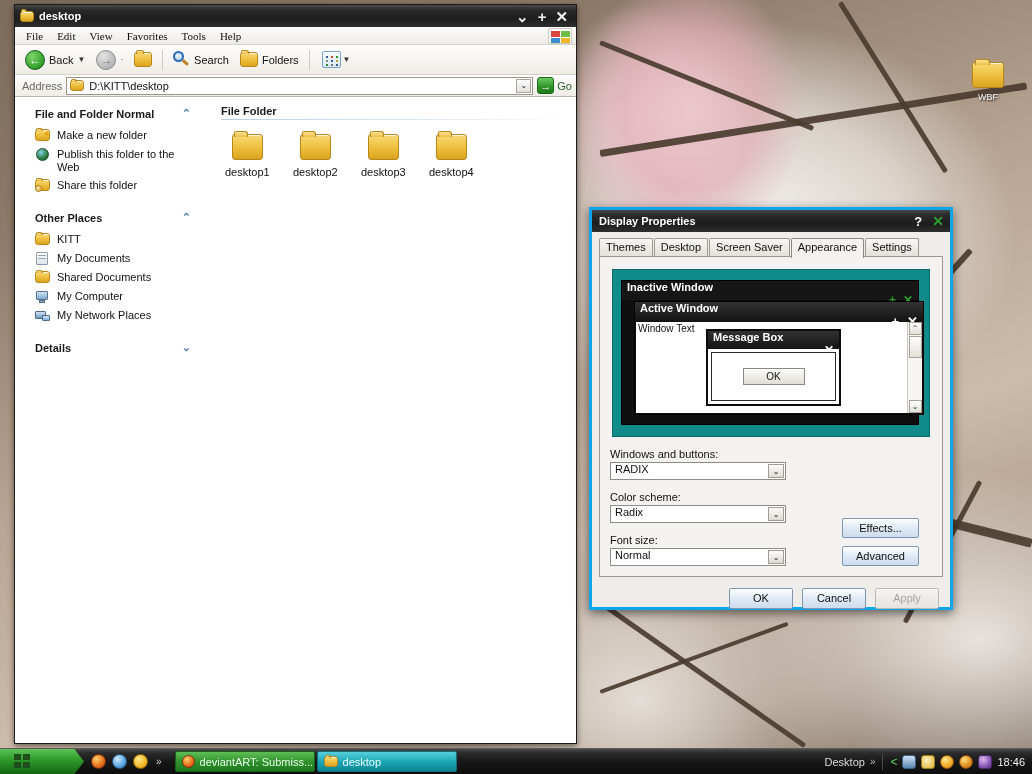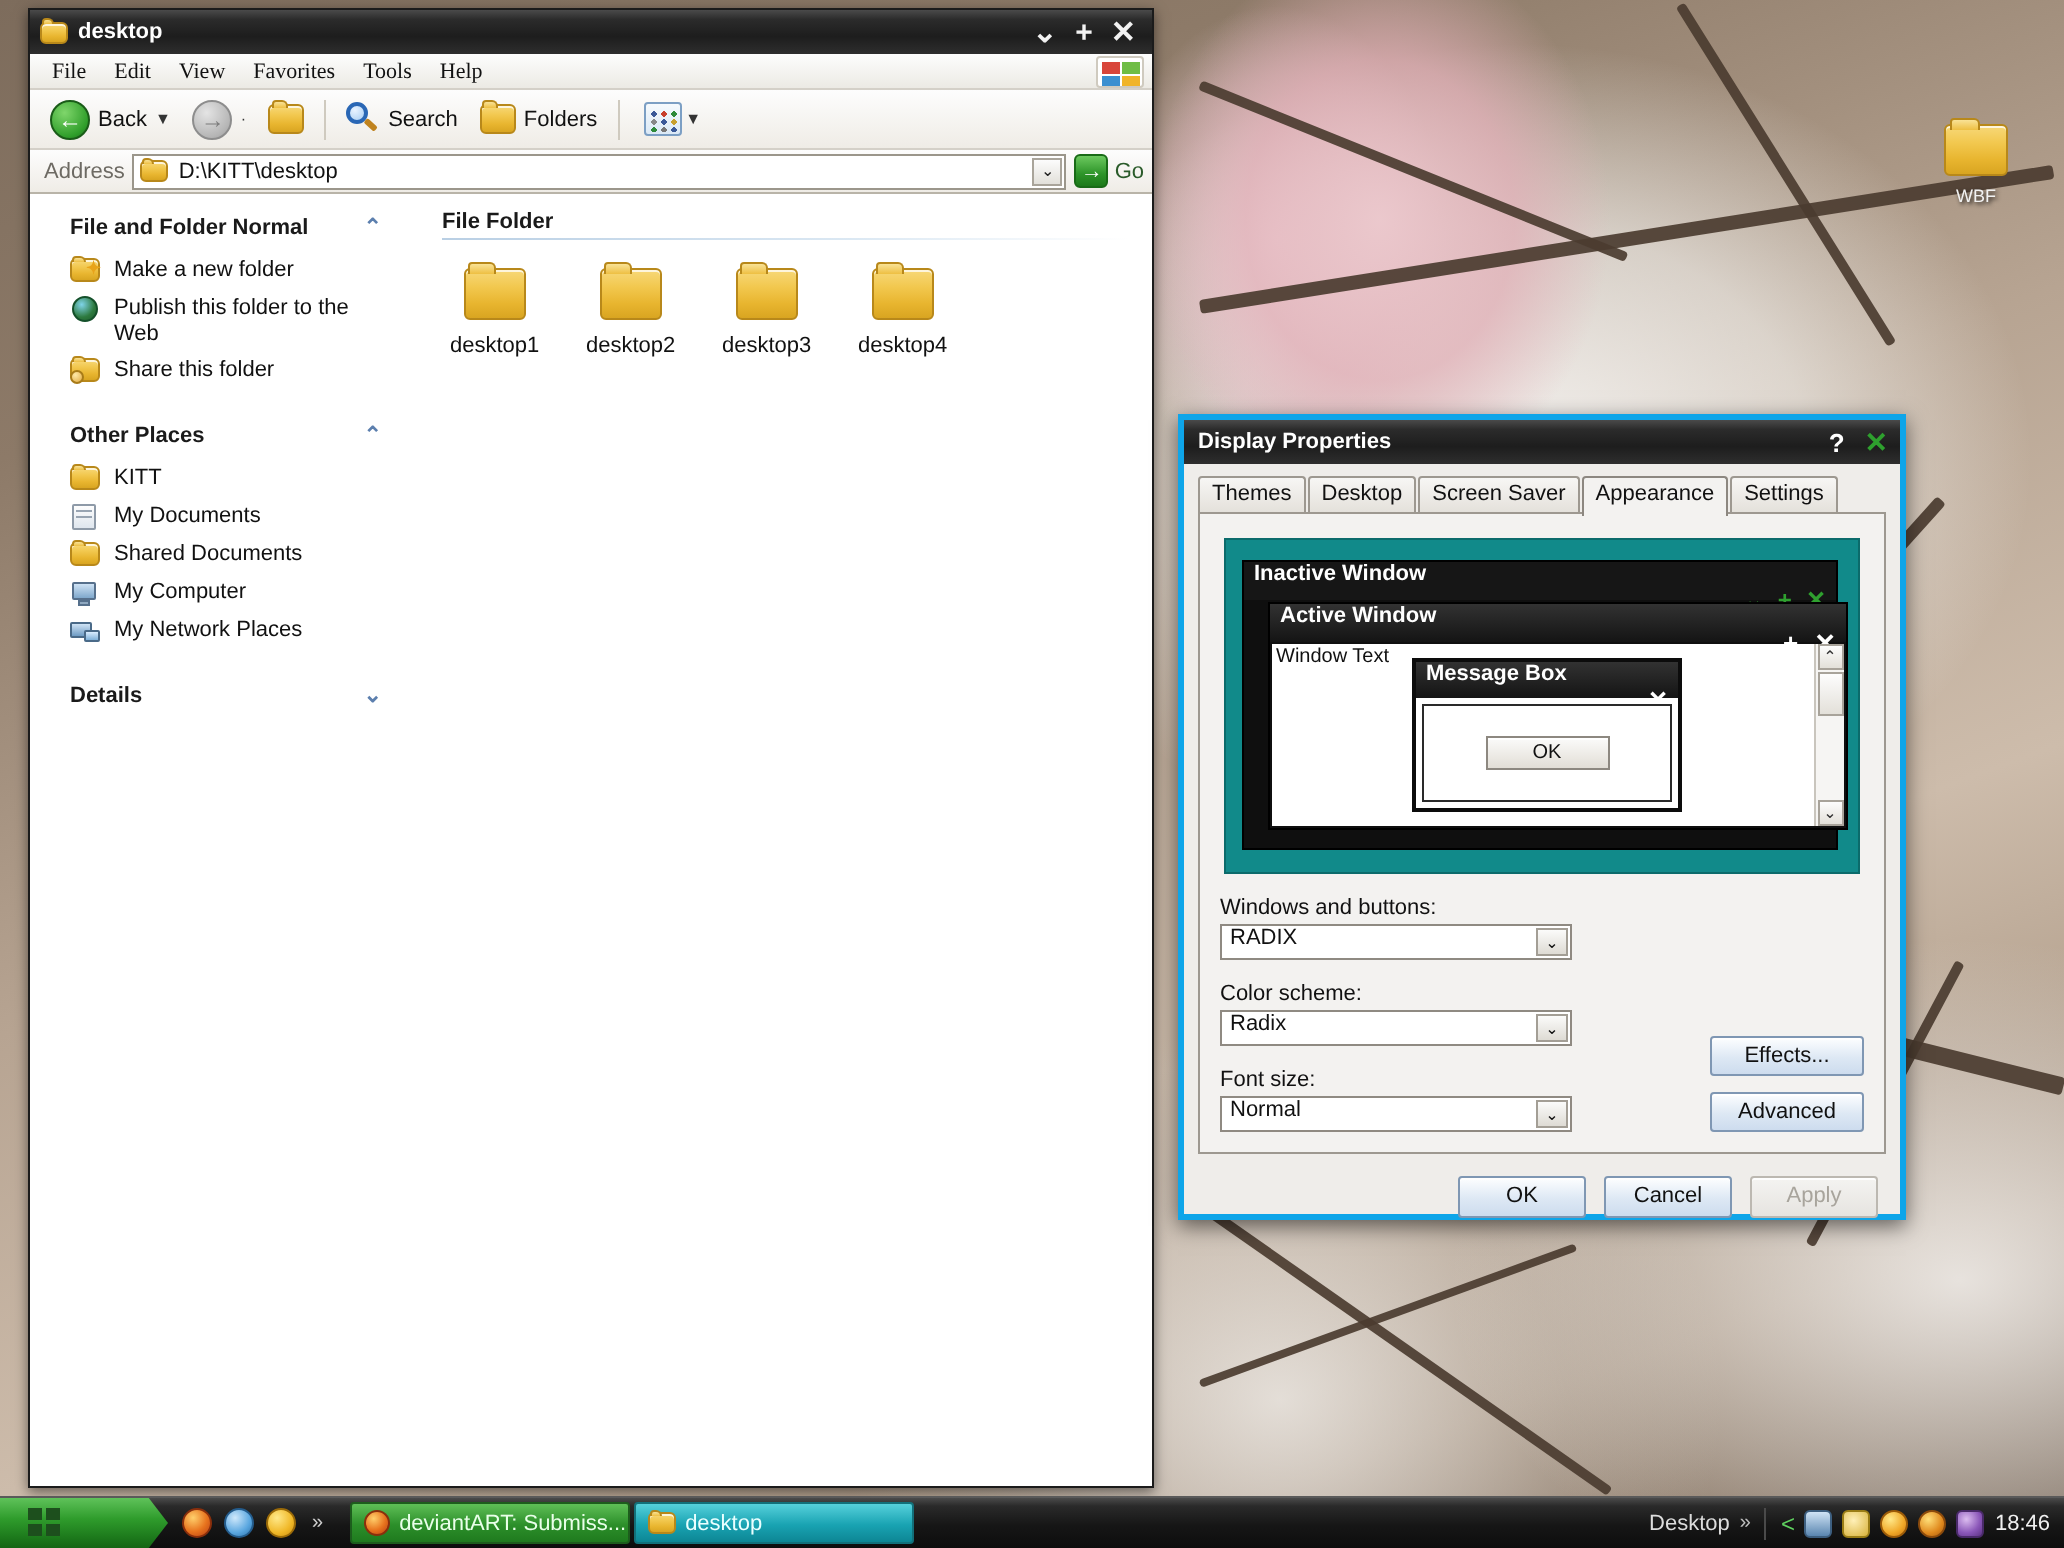--- a/index.html
+++ b/index.html
@@ -211,21 +211,21 @@
   .pv-ok{ width:62px; height:17px; font-size:10px; color:#111;
           background:linear-gradient(180deg,#fbfbfa,#e2ded6); border:1px solid #8d8880;
           display:flex;align-items:center;justify-content:center; box-shadow:inset 0 1px 0 #fff;}
 
   .fld{ margin-top:11px; }
   .fld .lb{ color:#111; font-size:11px; margin-bottom:2px;}
   .combo{ width:176px; height:18px; background:#fff; border:1px solid #8f8a82; display:flex; 
           padding-left:4px; font-size:11px; color:#111; position:relative;}
   .combo .dd{ position:absolute; right:1px; top:1px; width:16px; height:14px; background:linear-gradient(180deg,#fbfbfa,#dedbd4);
               border:1px solid #a39e95; display:flex;align-items:center;justify-content:center; font-size:8px;}
-  .sidebtns{ position:absolute; right:10px; bottom:10px; display:flex; flex-direction:column; gap:8px;}
+  .sidebtns{ position:absolute; right:23px; bottom:10px; display:flex; flex-direction:column; gap:8px;}
   .btn{
     width:77px; height:20px; font-size:11px; color:#111;
     background:linear-gradient(180deg,#fdfeff,#dde8f4 55%,#cddcee);
     border:1px solid #7f97b3; border-radius:2px;
     display:flex; align-items:center; justify-content:center;
     box-shadow:inset 0 1px 0 rgba(255,255,255,.9);
   }
   #dlg-buttons{ height:30px; flex:0 0 30px; display:flex; justify-content:flex-end; align-items:center; gap:9px; padding-right:11px;}
   #dlg-buttons .btn{ width:64px; height:21px;}
   #dlg-buttons .btn.disabled{ color:#a8a49c; background:linear-gradient(180deg,#f4f3f1,#e6e4e0); border-color:#bcb8b1;}

